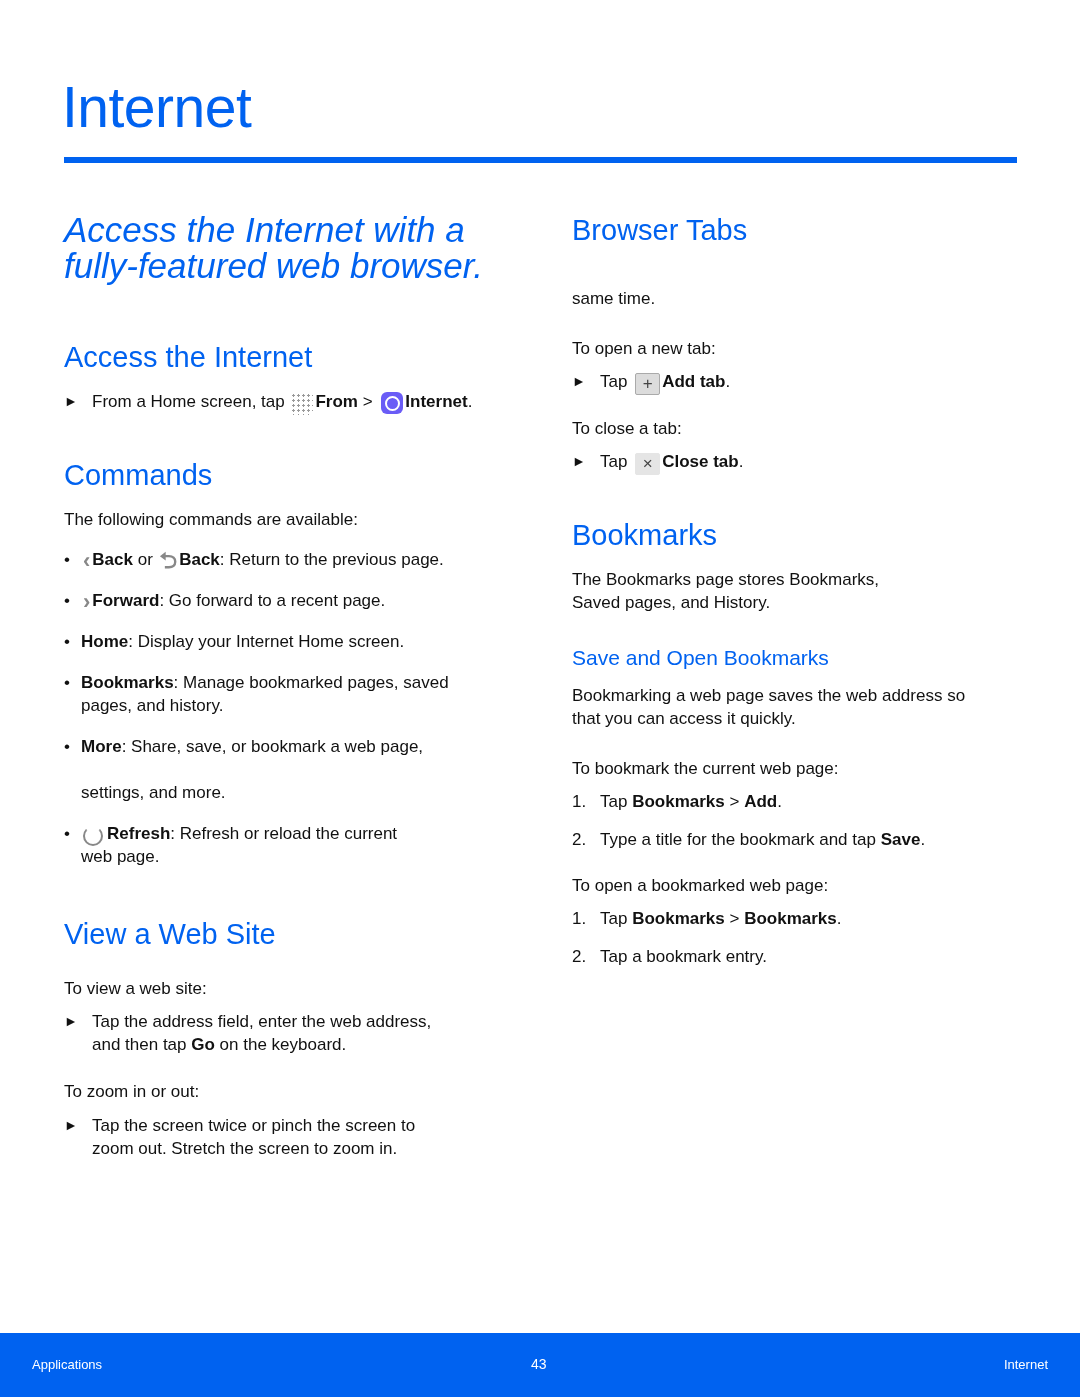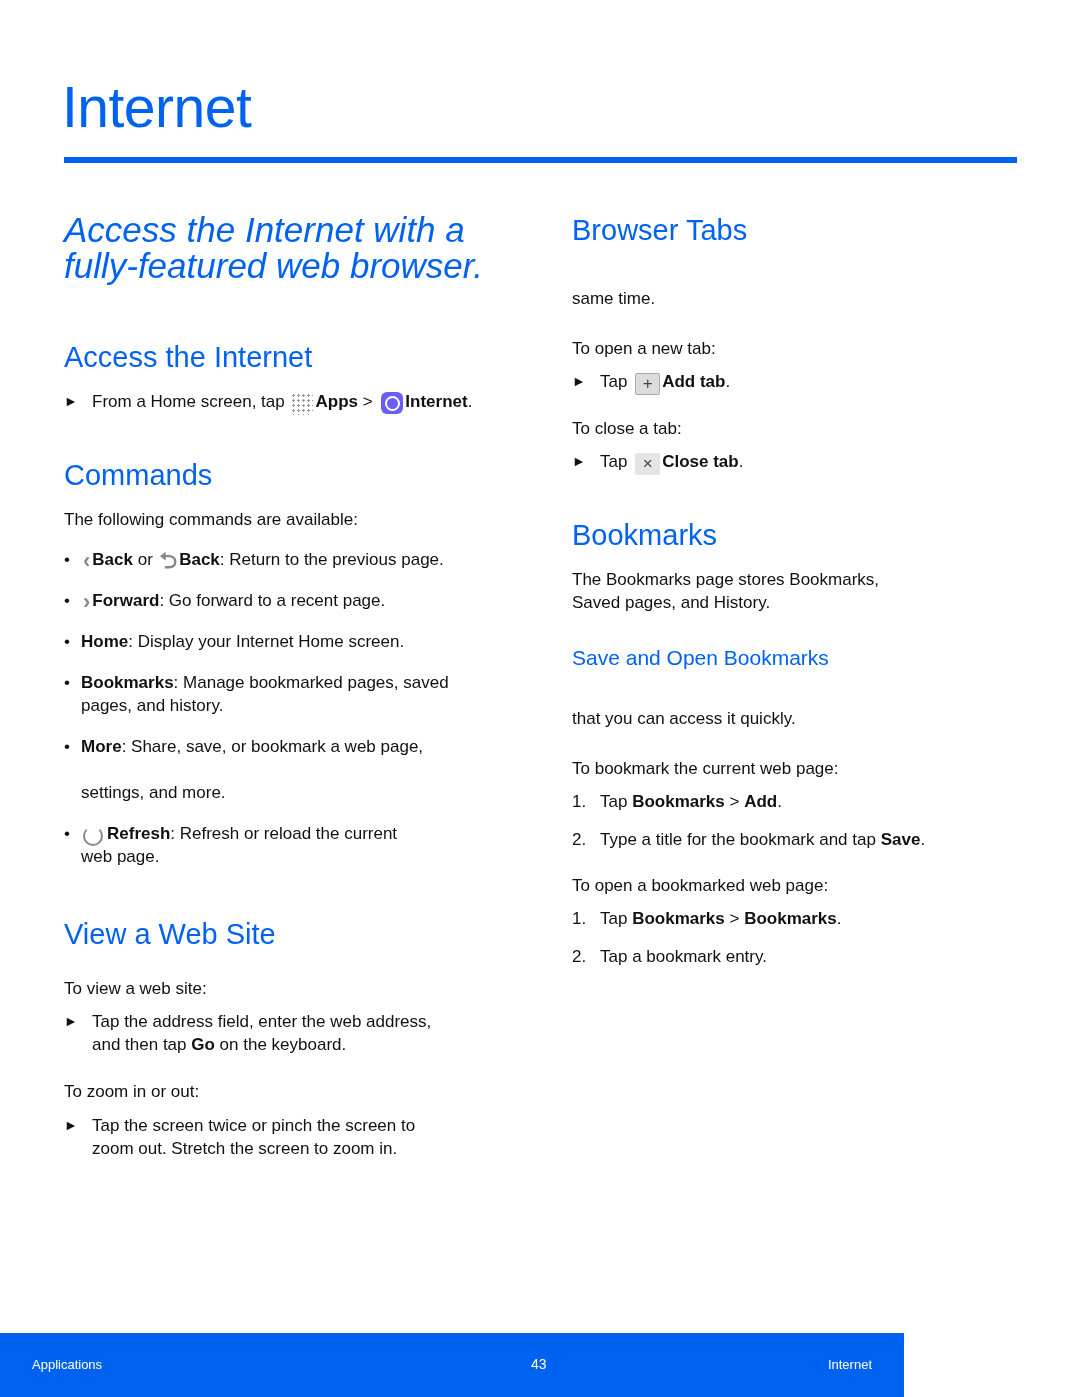--- a/index.html
+++ b/index.html
@@ -33,42 +33,42 @@
     .apps-ico { width: 22px; height: 22px; margin: 0 2px -2px 2px;
       background-image: radial-gradient(circle, #999 1.2px, transparent 1.4px);
       background-size: 5px 5px; }
     .inet-ico { width: 22px; height: 22px; border-radius: 6px; background: #6a5cf6; margin: 0 2px 0 4px; position: relative; }
     .inet-ico::after { content: ""; position: absolute; left: 4px; top: 4px; width: 11px; height: 11px; border: 2px solid #fff; border-radius: 50%; }
     .chev { color: #888; font-weight: bold; font-size: 22px; line-height: 1; margin: 0 2px; }
     .refresh-ico { width: 20px; height: 20px; border: 2.5px solid #888; border-top-color: transparent; border-radius: 50%; margin: 0 4px -3px 2px; }
     .tabbtn { width: 25px; height: 22px; background: #dcdcdc; border: 1px solid #aaa; border-radius: 2px; font-size: 17px; line-height: 20px; text-align: center; color: #444; margin: 0 2px -3px 3px; }
     .tabbtn.close { background: #e5e5e5; border-color: #e5e5e5; }
 
-    .footer { position: absolute; left: 0; top: 1333px; width: 904px; height: 64px; background: #0062f0; color: #fff; font-size: 13px; }
+    .footer { position: absolute; left: 0; top: 1333px; width: 1080px; height: 64px; background: #0062f0; color: #fff; font-size: 13px; }
     .footer span { position: absolute; top: 24px; }
     .f-left { left: 32px; }
     .f-center { left: 531px; font-size: 14px; top: 23px !important; }
     .f-right { right: 32px; }
   </style>
 </head>
 <body>
 
 <h1 class="page-title">Internet</h1>
 <div class="title-rule"></div>
 
 <div class="col col-left">
   <div class="tagline">
     <div>Access the Internet with a</div>
     <div>fully-featured web browser.</div>
   </div>
 
   <h2 style="top:341px">Access the Internet</h2>
   <div class="step" style="top:390px">
     <span class="arrow">►</span>
-    <span>From a Home screen, tap </span><span class="ico apps-ico"></span><b>Apps</b><span> &gt; </span><span class="ico inet-ico"></span><b>Internet</b><span>.</span>
+    <span>From a Home screen, tap </span><span class="ico apps-ico"></span><b>From</b><span> &gt; </span><span class="ico inet-ico"></span><b>Internet</b><span>.</span>
   </div>
 
   <h2 style="top:459px">Commands</h2>
   <div class="p" style="top:508px">The following commands are available:</div>
 
   <div class="bullet" style="top:548px">
     <span class="dot">•</span>
     <span class="ico chev">‹</span><b>Back</b><span> or </span><span class="ico chev">⮌</span><b>Back</b><span>: Return to the previous page.</span>
   </div>
   <div class="bullet" style="top:589px">
@@ -121,21 +121,21 @@
     <span>Tap </span><span class="ico tabbtn close">×</span><b>Close tab</b><span>.</span>
   </div>
 
   <h2 style="top:519px">Bookmarks</h2>
   <div class="p" style="top:568px">
     <span>The Bookmarks page stores Bookmarks,</span><br><span>Saved pages, and History.</span>
   </div>
 
   <h3 style="top:646px">Save and Open Bookmarks</h3>
   <div class="p" style="top:684px">
-    <br><span>that you can access it quickly.</span>
+    <span>Bookmarking a web page saves the web address so</span><br><span>that you can access it quickly.</span>
   </div>
 
   <div class="p" style="top:757px">To bookmark the current web page:</div>
   <div class="num" style="top:790px">
     <span class="n">1.</span>
     <span>Tap </span><b>Bookmarks</b><span> &gt; </span><b>Add</b><span>.</span>
   </div>
   <div class="num" style="top:828px">
     <span class="n">2.</span>
     <span>Type a title for the bookmark and tap </span><b>Save</b><span>.</span>

